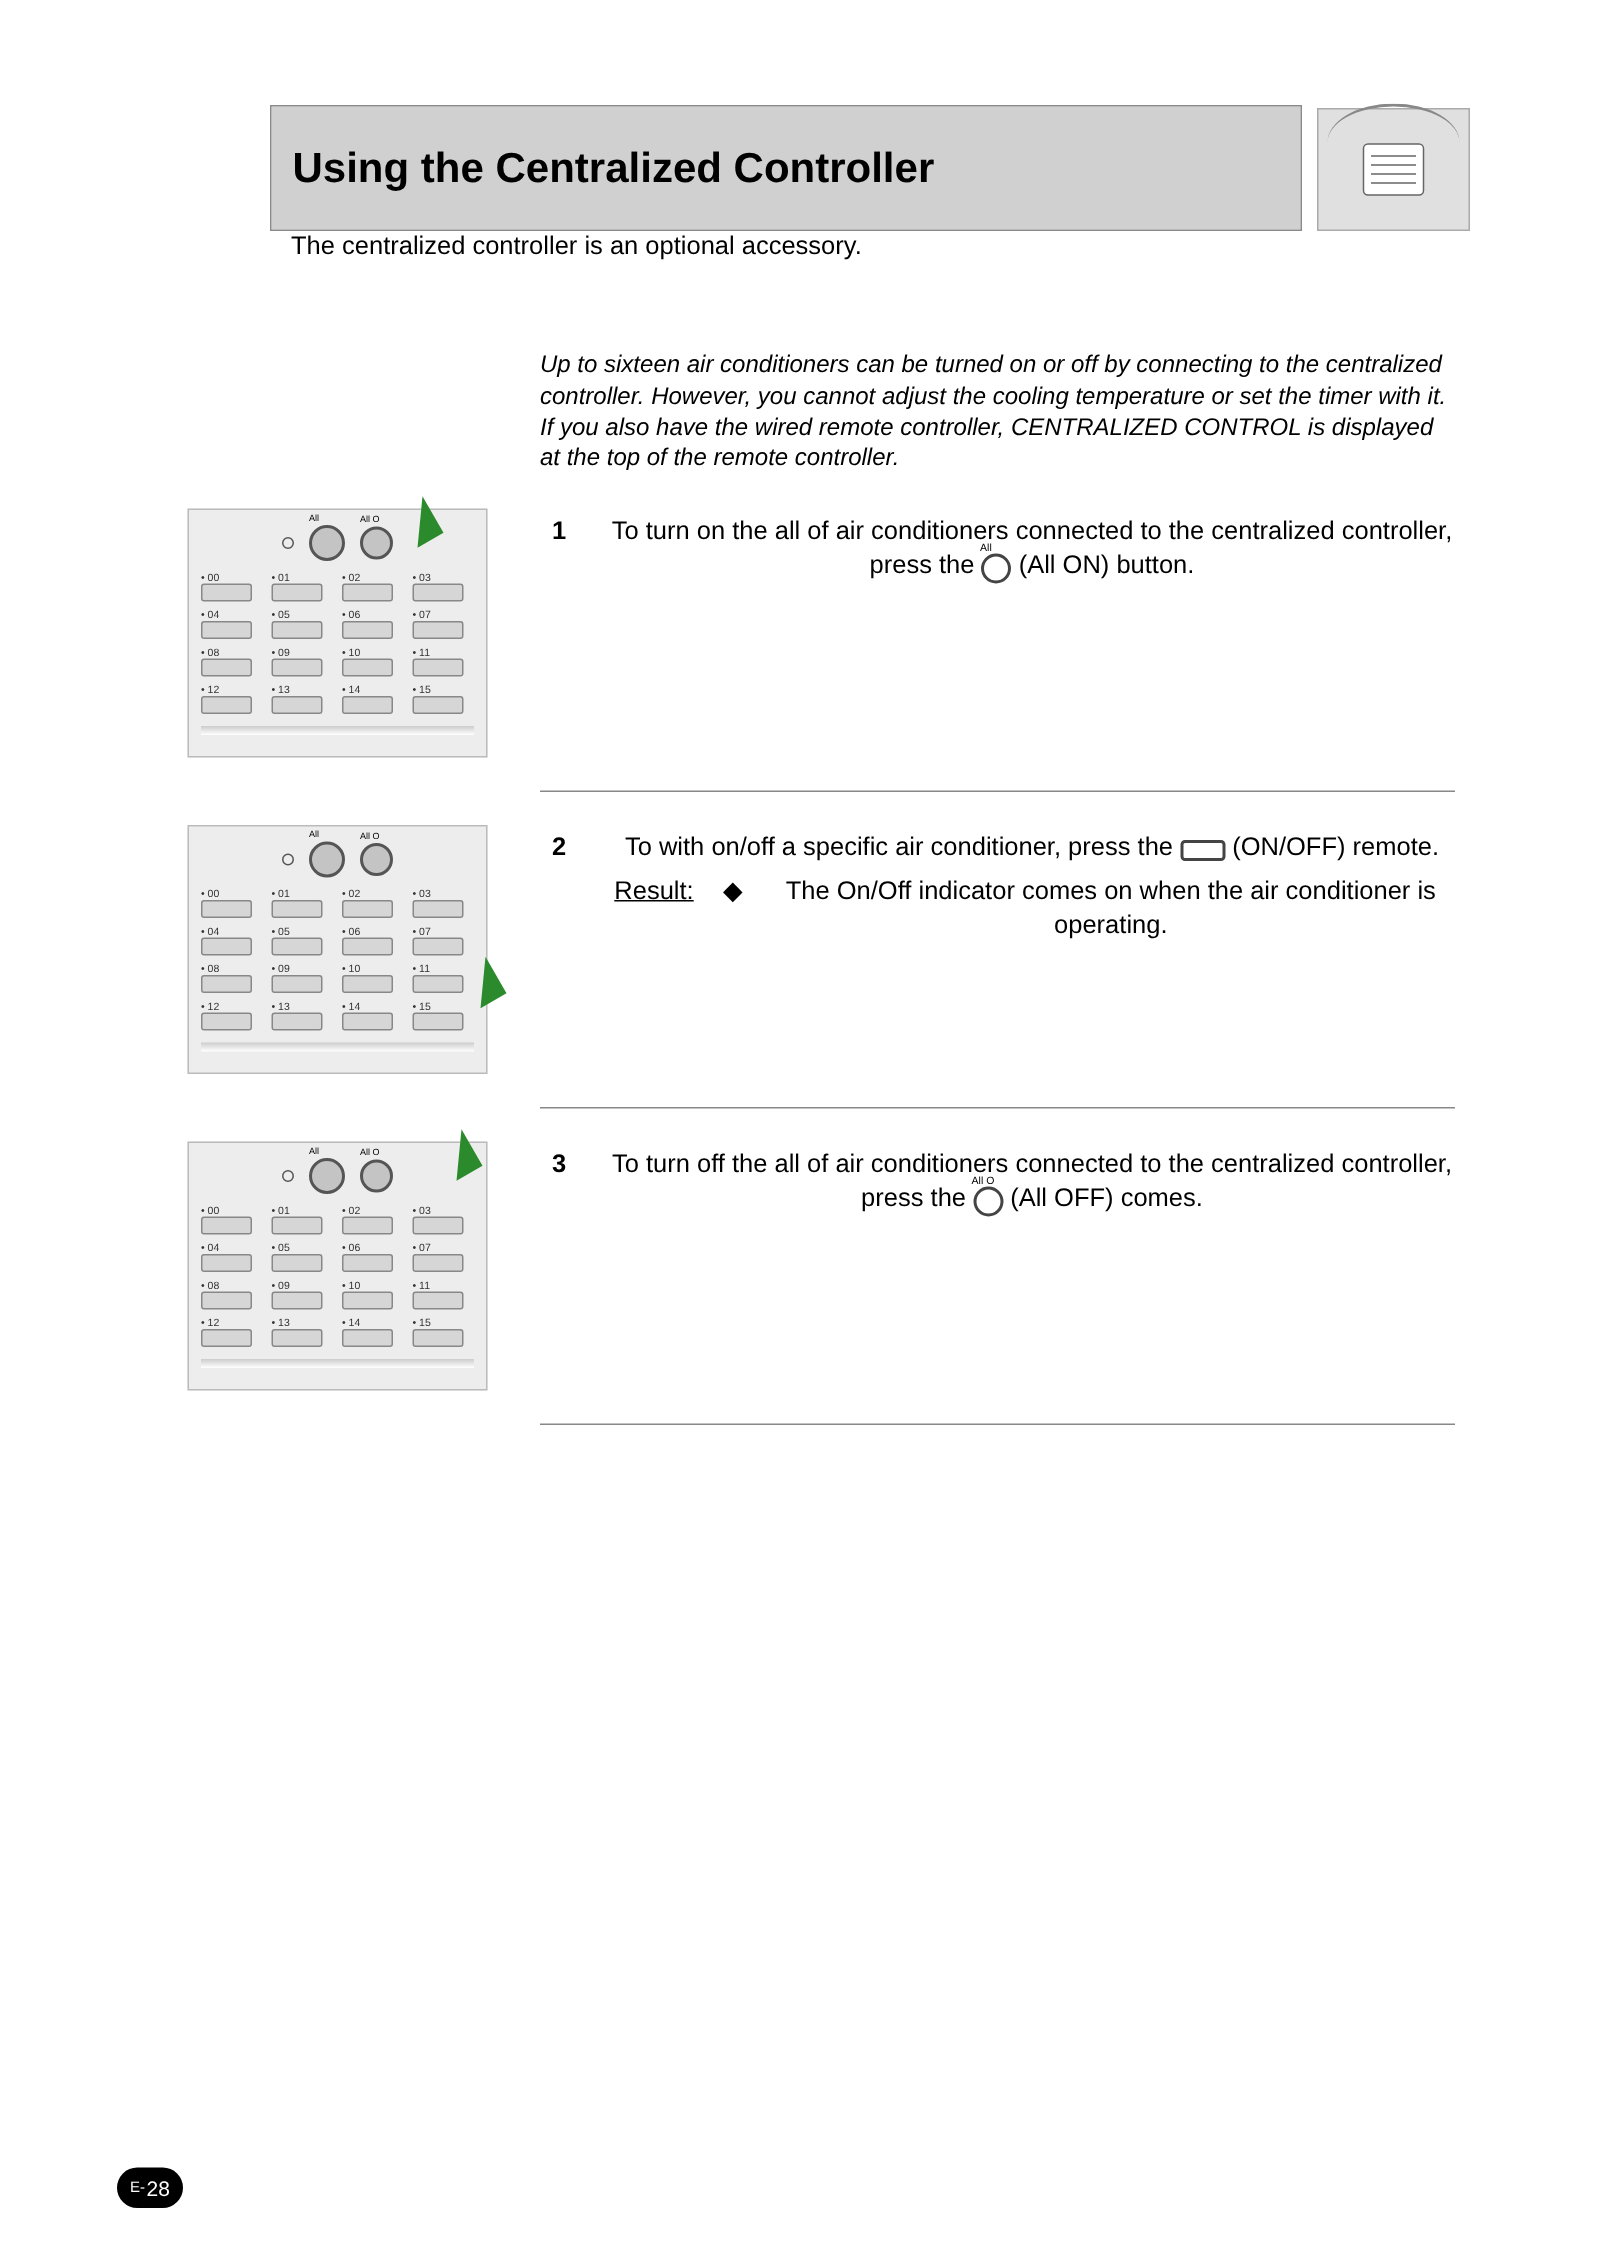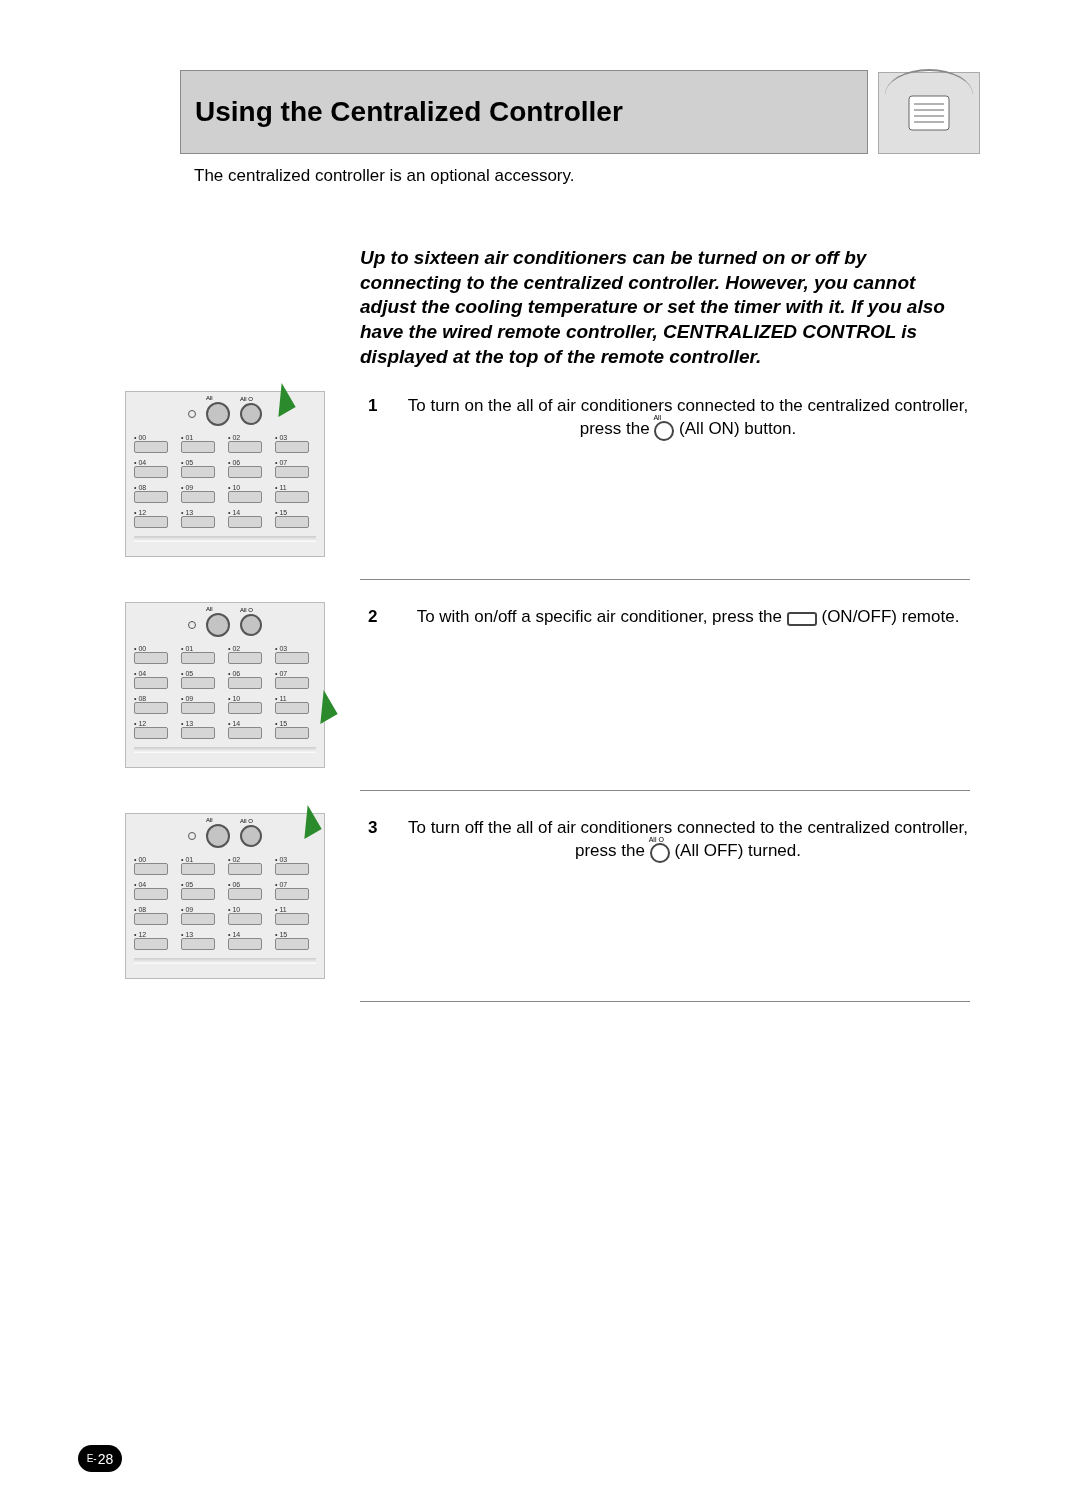--- a/index.html
+++ b/index.html
@@ -49,30 +49,30 @@
     position:absolute;
     top:-4px;
     left:6px;
     width:88px;
     height:50px;
     border-top:2px solid #888;
     border-radius:50% 50% 0 0;
   }
   .subtitle {
     margin-left: 94px;
-    margin-top: 12px;
+    margin-top: 0;
     font-size: 17px;
   }
   .intro {
     margin-left: 260px;
     margin-right: 10px;
     margin-top: 60px;
     font-style: italic;
-    font-weight: bold;
-    font-size: 19px;
+    font-weight: normal;
+    font-size: 16px;
     line-height: 1.3;
   }
   .section {
     display: flex;
     margin-top: 22px;
     align-items: flex-start;
   }
   .illus-col {
     width: 250px;
     flex-shrink: 0;
@@ -417,20 +417,25 @@
         <div class="panel-foot"></div>
       </div>
     </div>
     <div class="text-col">
       <div class="step-row">
         <div class="step-num">2</div>
         <div class="step-body">
           <span>To with on/off a specific air conditioner, press the </span>
           <span class="inline-icon rect-btn"></span>
           <span> (ON/OFF) remote.</span>
+          <div class="result-line">
+            <span class="result-label">Result:</span>
+            <span class="result-arrow">◆</span>
+            <span>The On/Off indicator comes on when the air conditioner is operating.</span>
+          </div>
         </div>
       </div>
     </div>
   </div>
 
   <hr class="hr">
 
   <div class="section">
     <div class="illus-col">
       <div class="panel">
@@ -512,21 +517,21 @@
           </div>
         <div class="panel-foot"></div>
       </div>
     </div>
     <div class="text-col">
       <div class="step-row">
         <div class="step-num">3</div>
         <div class="step-body">
           <span>To turn off the all of air conditioners connected to the centralized controller, press the </span>
           <span class="inline-icon circle-btn top-lbl" data-lbl="All O"></span>
-          <span> (All OFF) turned.</span>
+          <span> (All OFF) comes.</span>
         </div>
       </div>
     </div>
   </div>
 
   <hr class="hr">
 
   <div class="page-num">
     <span class="small">E-</span>
       <span>28</span>

